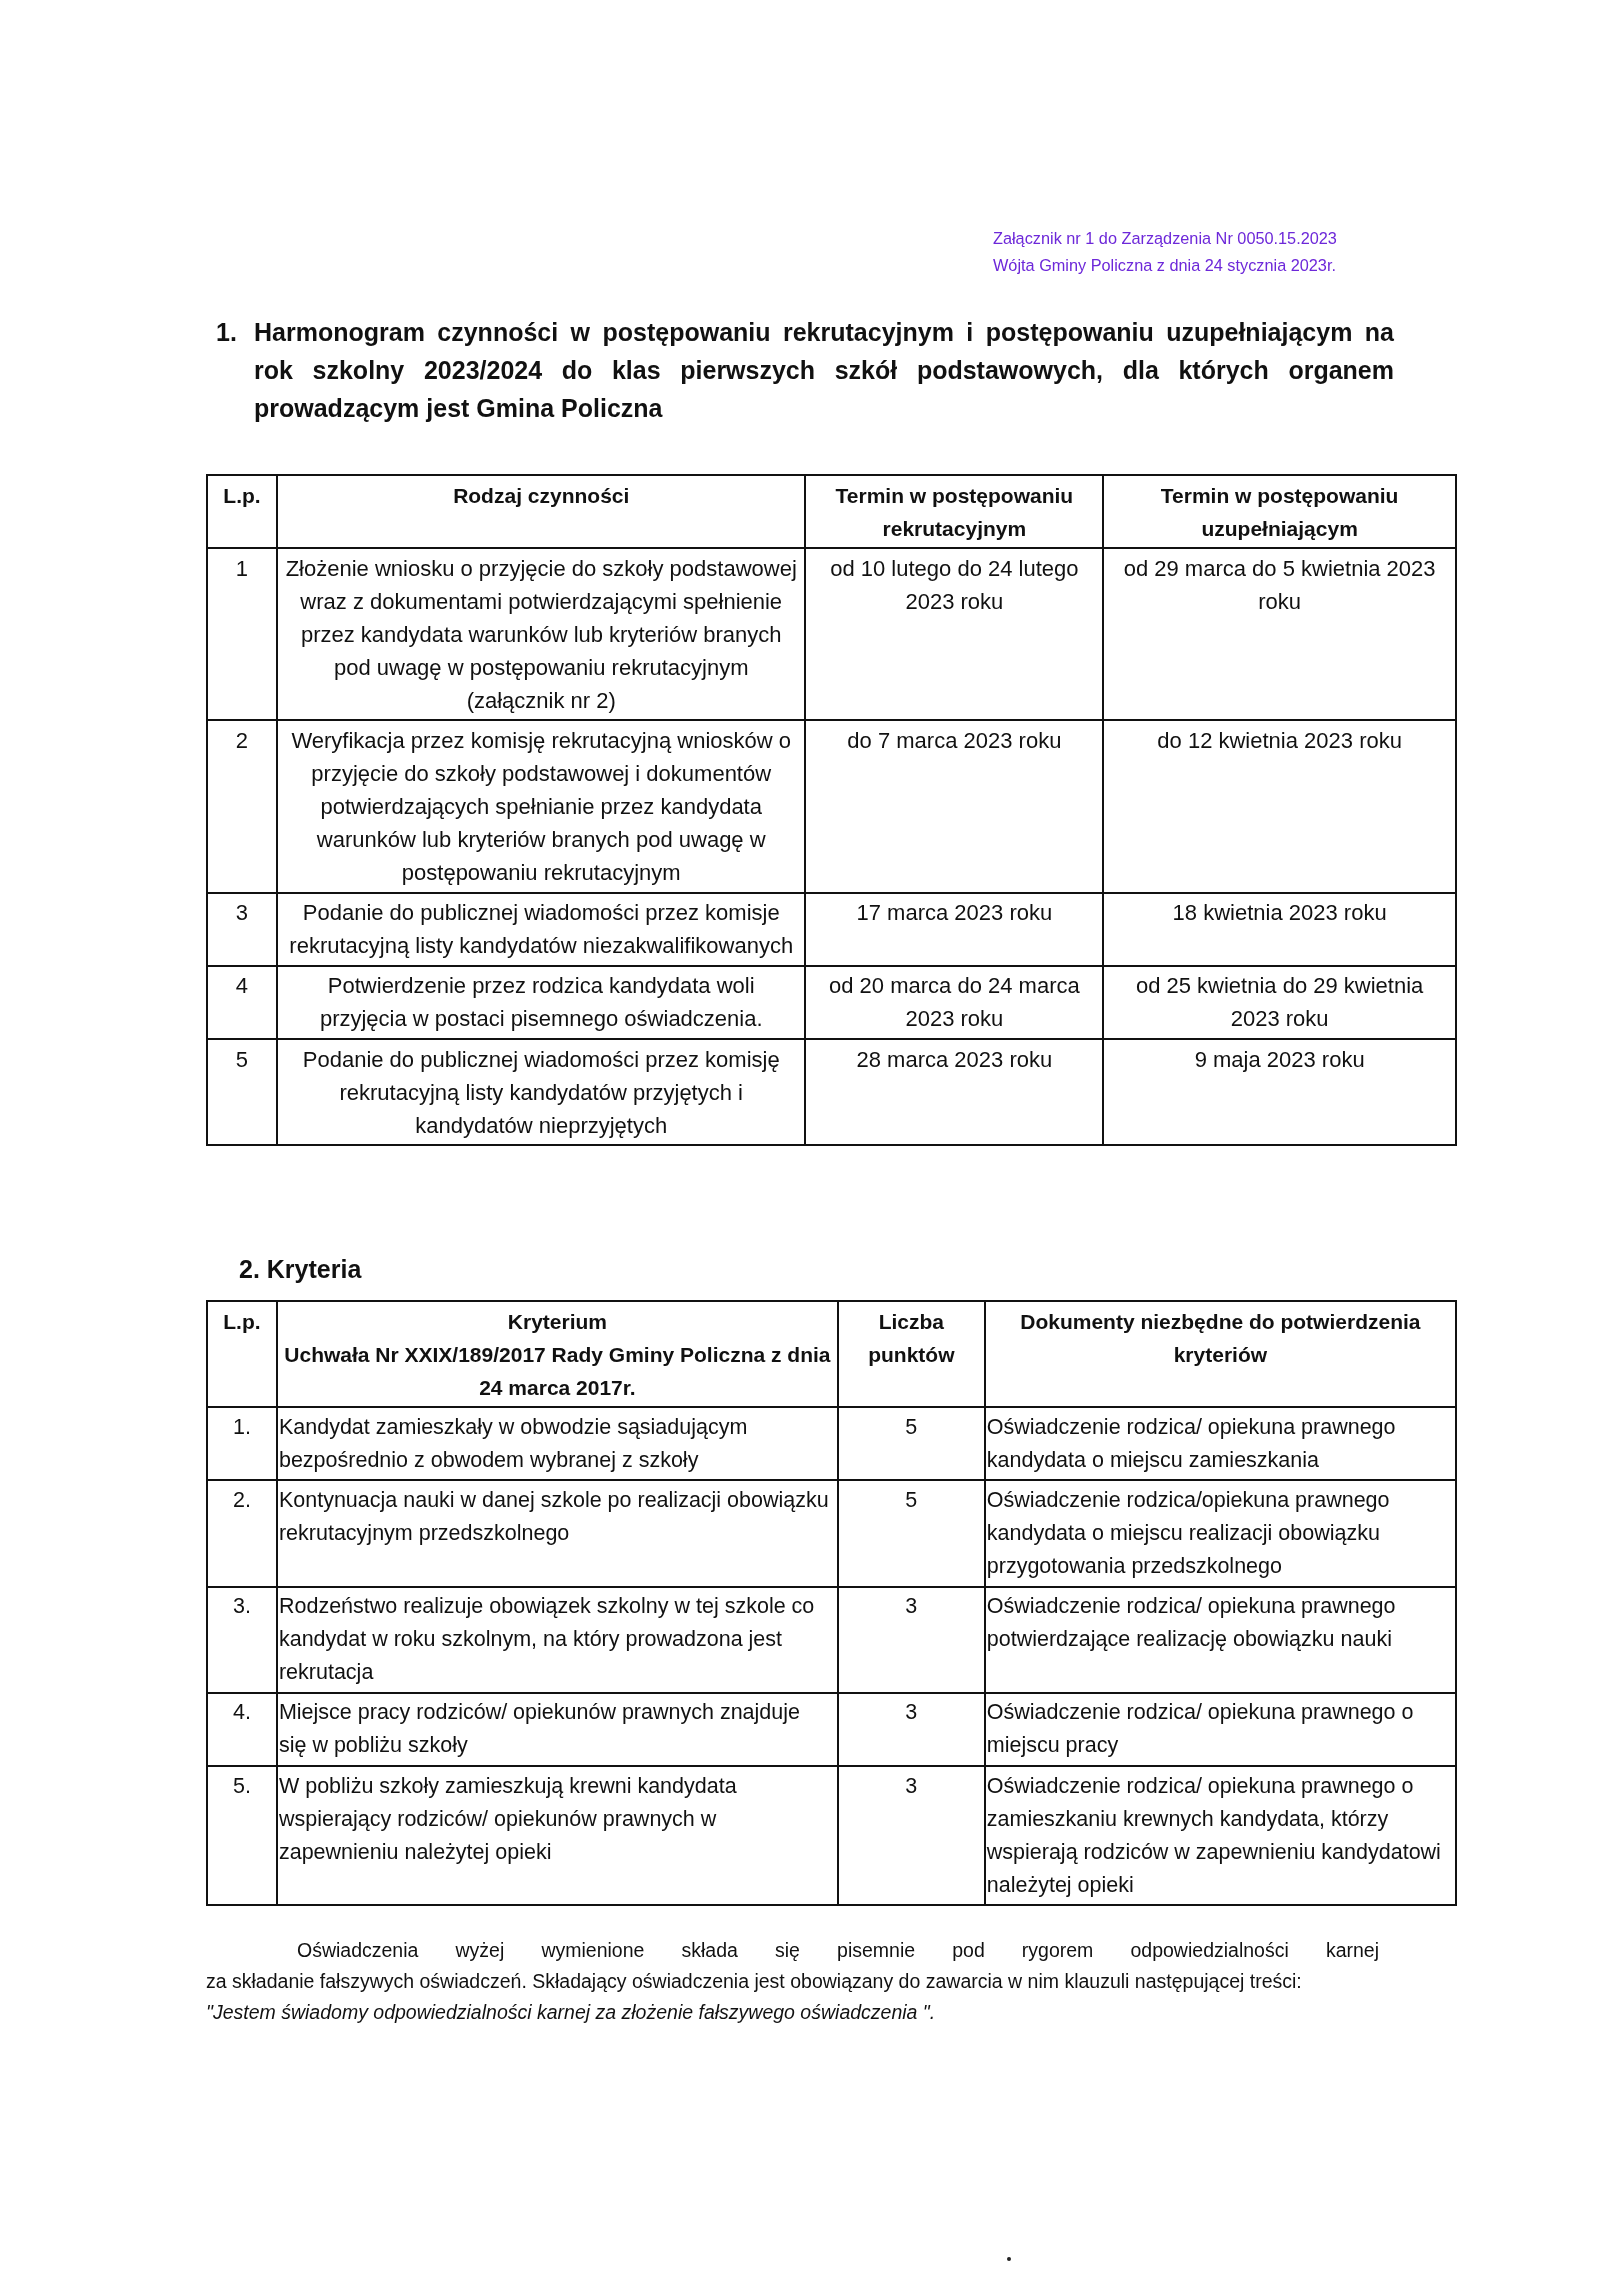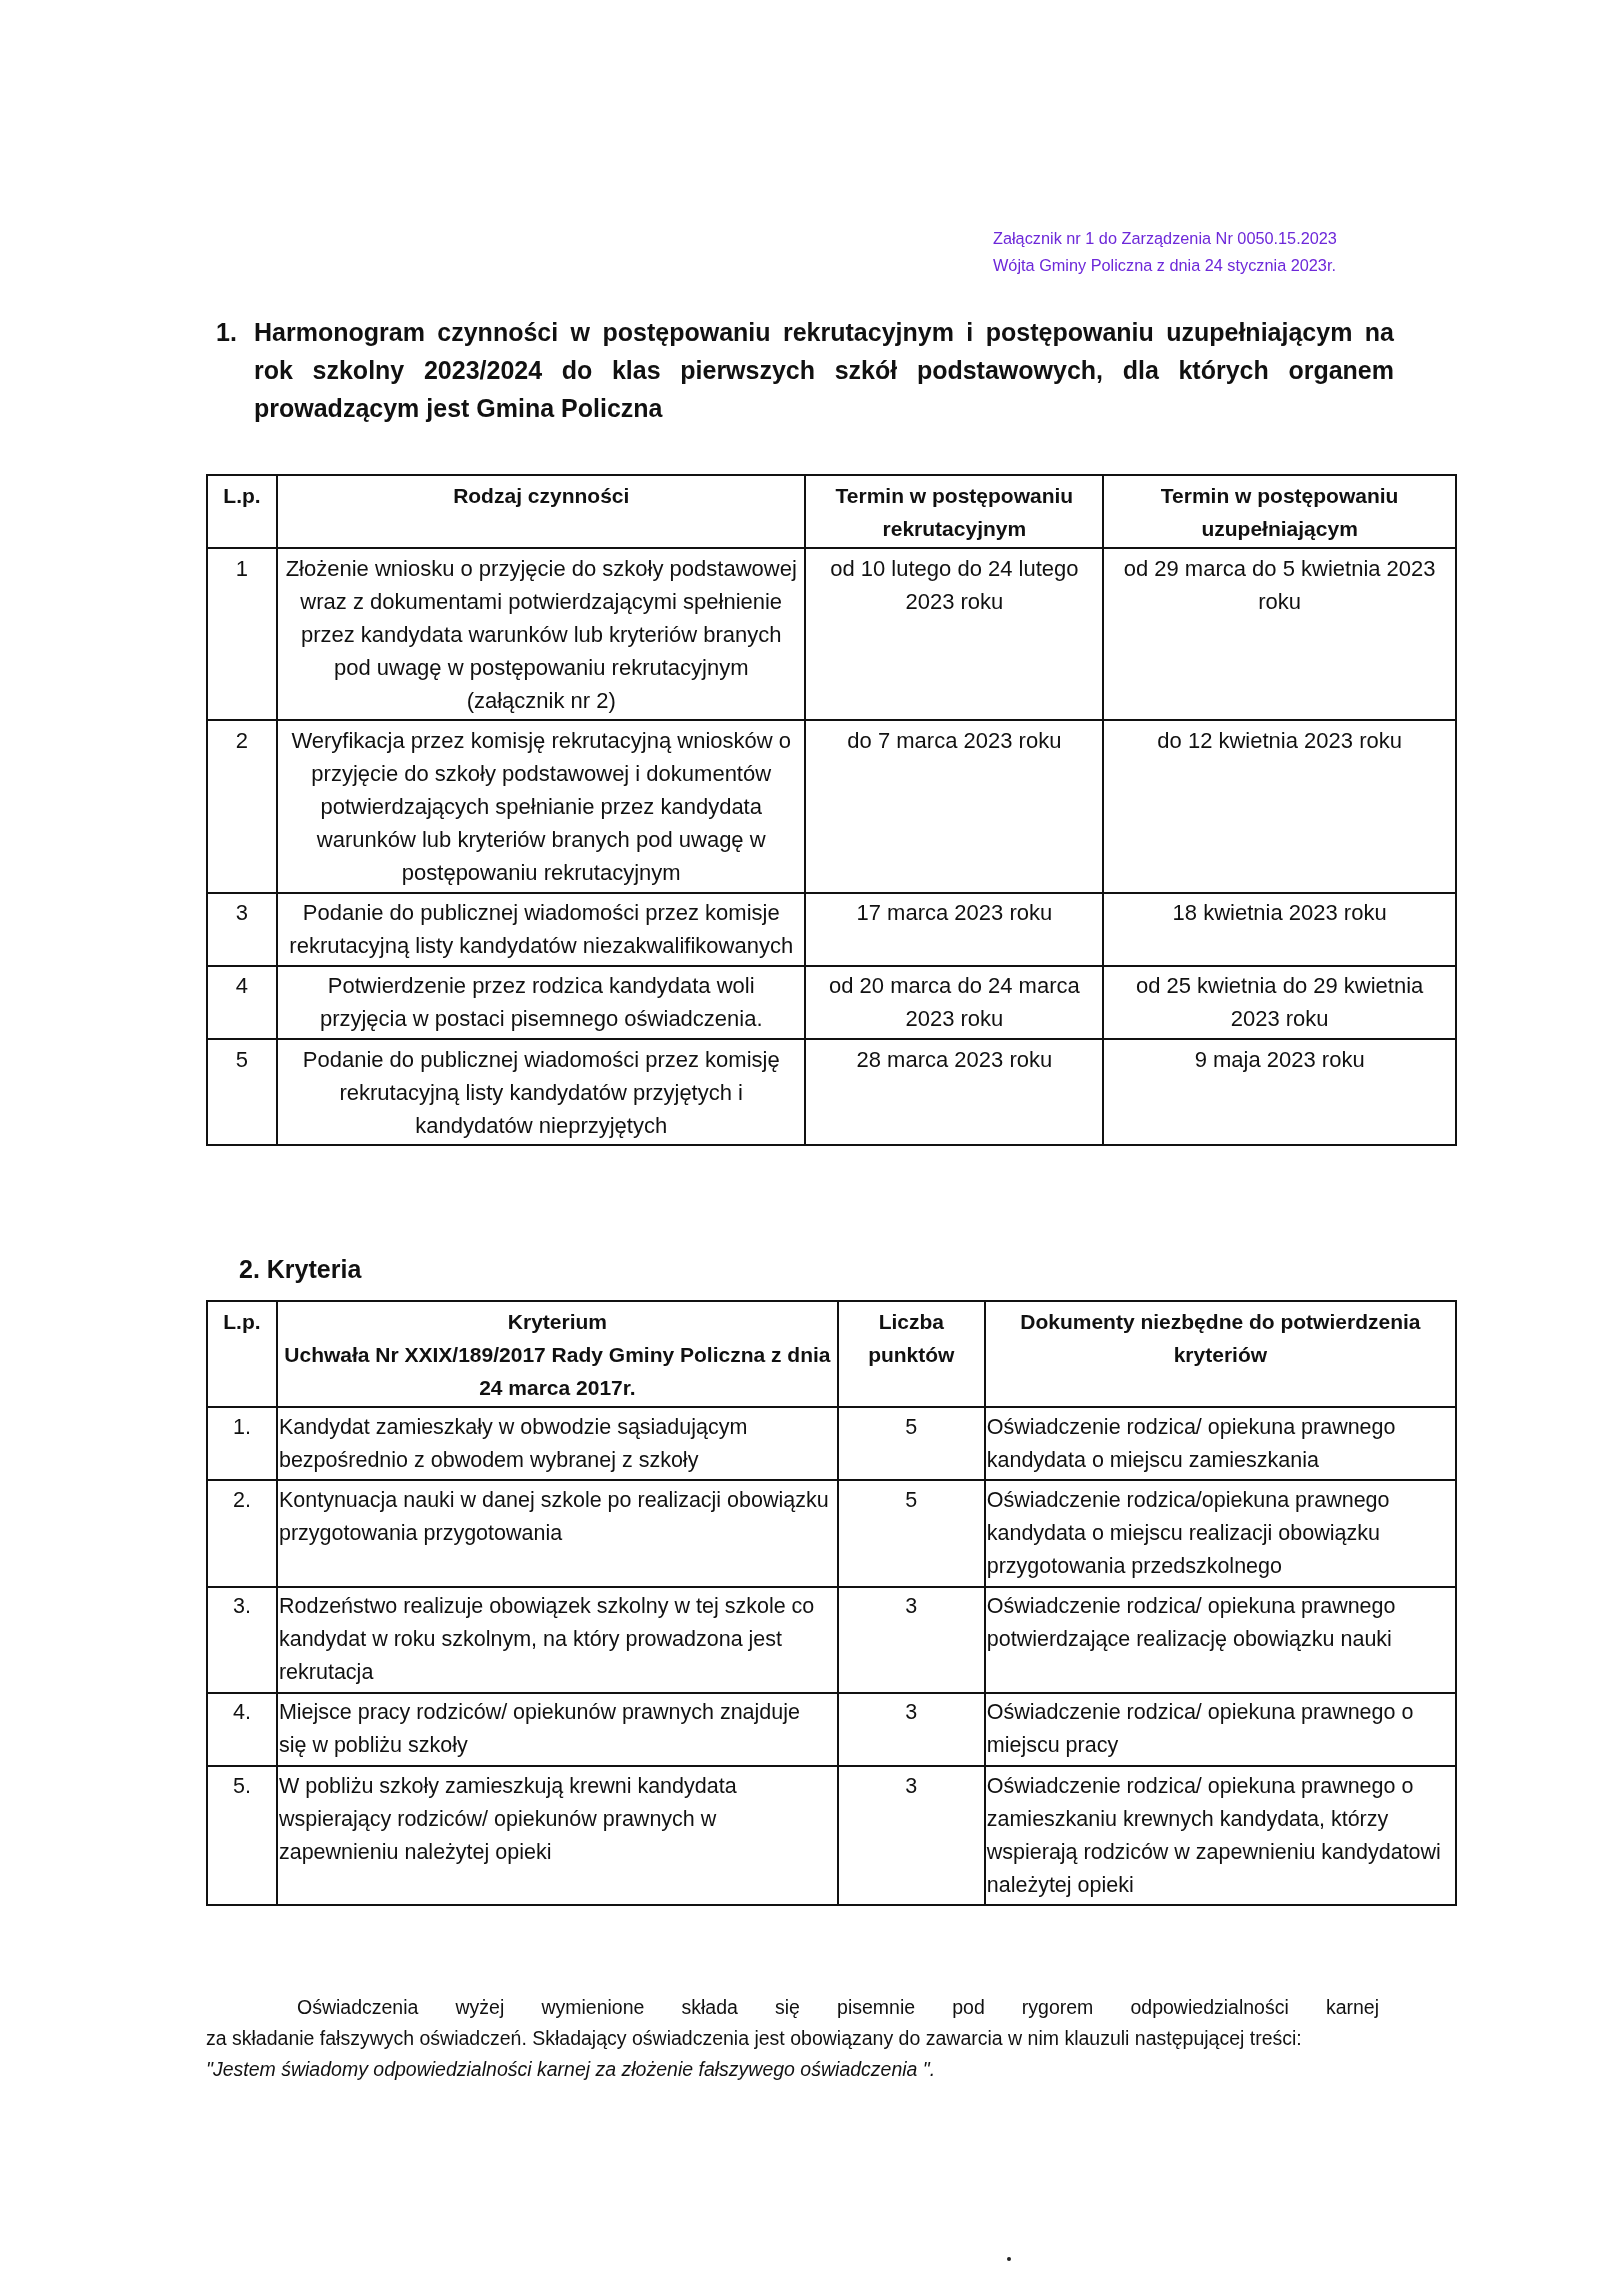--- a/index.html
+++ b/index.html
@@ -27,21 +27,21 @@
   .section2-heading {
     position: absolute; left: 239px; top: 1255px; font-size: 25px; font-weight: bold;
   }
   .t2 { left: 206px; top: 1300px; width: 1251px; font-size: 21.5px; line-height: 33px; }
   .t2 th { font-weight: bold; text-align: center; font-size: 21px; }
   .t2 td.lp { text-align: center; }
   .t2 td.pts { text-align: center; }
   .t2 td.txt { text-align: left; padding-left: 1px; }
   .t2 col.c1 { width: 70px; } .t2 col.c2 { width: 562px; } .t2 col.c3 { width: 147px; } .t2 col.c4 { width: 472px; }
   .note {
-    position: absolute; left: 206px; top: 1992px; width: 1173px;
+    position: absolute; left: 206px; top: 1935px; width: 1173px;
     font-size: 19.5px; line-height: 31px;
   }
   .note .p1 { text-indent: 91px; text-align: justify; text-align-last: justify; }
   .note .quote { font-style: italic; }
   .dot { position: absolute; left: 1007px; top: 2257px; width: 3.9px; height: 3.9px; background: #222; border-radius: 50%; }
 </style>
 </head>
 <body>
 
 <div class="attachment">
@@ -125,21 +125,21 @@
   </thead>
   <tbody>
     <tr>
       <td class="lp">1.</td>
       <td class="txt">Kandydat zamieszkały w obwodzie sąsiadującym bezpośrednio z obwodem wybranej z szkoły</td>
       <td class="pts">5</td>
       <td class="txt">Oświadczenie rodzica/ opiekuna prawnego kandydata o miejscu zamieszkania</td>
     </tr>
     <tr>
       <td class="lp">2.</td>
-      <td class="txt">Kontynuacja nauki w danej szkole po realizacji obowiązku przygotowania przygotowania</td>
+      <td class="txt">Kontynuacja nauki w danej szkole po realizacji obowiązku rekrutacyjnym przedszkolnego</td>
       <td class="pts">5</td>
       <td class="txt">Oświadczenie rodzica/opiekuna prawnego kandydata o miejscu realizacji obowiązku przygotowania przedszkolnego</td>
     </tr>
     <tr>
       <td class="lp">3.</td>
       <td class="txt">Rodzeństwo realizuje obowiązek szkolny w tej szkole co kandydat w roku szkolnym, na który prowadzona jest rekrutacja</td>
       <td class="pts">3</td>
       <td class="txt">Oświadczenie rodzica/ opiekuna prawnego potwierdzające realizację obowiązku nauki</td>
     </tr>
     <tr>

